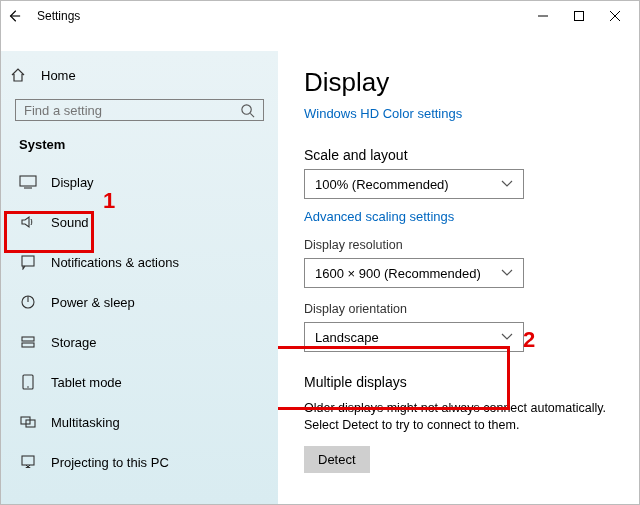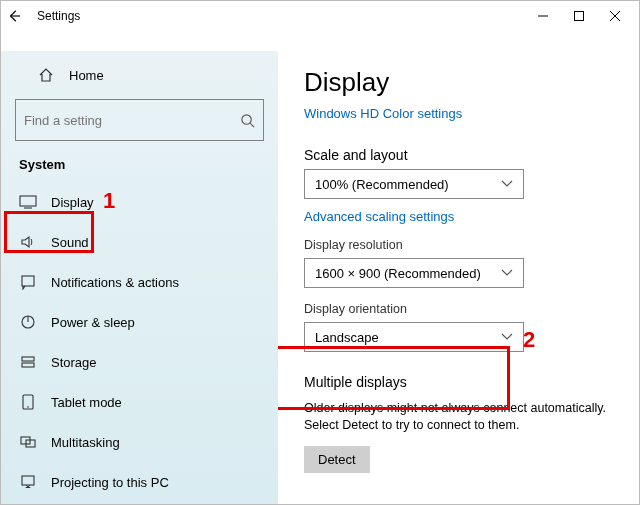--- a/index.html
+++ b/index.html
@@ -5,23 +5,23 @@
   * { box-sizing: border-box; margin: 0; padding: 0; }
   html, body { width: 640px; height: 505px; font-family: "Segoe UI", Arial, sans-serif; font-size: 13px; color: #000; overflow: hidden; }
   .window { width: 640px; height: 505px; display: flex; flex-direction: column; border: 1px solid #bbb; background: #fff; gap: 20px; }
   .titlebar { height: 30px; display: flex; align-items: center; padding: 0 6px; background: #fff; }
   .titlebar .back { width: 20px; text-align: center; font-size: 15px; }
   .titlebar .title { margin-left: 10px; font-size: 12px; }
   .titlebar .spacer { flex: 1; }
   .winbtn { width: 36px; height: 28px; display: flex; align-items: center; justify-content: center; font-size: 12px; }
   .body { flex: 1; display: flex; overflow: hidden; }
   .sidebar { width: 277px; background: linear-gradient(#e9f3f6,#d9ecf1); display: flex; flex-direction: column; padding: 6px 0 0 0; }
-  .home-row { display:flex; align-items:center; height:36px; padding-left:36px; gap:14px; }
+  .home-row { display:flex; align-items:center; height:36px; padding-left:8px; gap:14px; }
   .search-wrap { margin: 6px 14px 12px 14px; }
-  .search { width: 100%; height: 42px; border: 1px solid #808080; background: transparent; display:flex; align-items:center; padding:0 8px; justify-content:space-between; color:#5a5a5a; }
+  .search { width: 100%; height: 22px; border: 1px solid #808080; background: transparent; display:flex; align-items:center; padding:0 8px; justify-content:space-between; color:#5a5a5a; }
   .search input { border:none; background:transparent; outline:none; width: 200px; font-size:13px; color:#333; }
   .section-label { font-weight:600; font-size:13px; padding: 4px 18px 10px 18px; }
   .nav { display:flex; flex-direction:column; }
   .nav-item { height:40px; display:flex; align-items:center; gap:14px; padding-left:18px; font-size:13px; }
   .icon { width:18px; display:inline-flex; align-items:center; justify-content:center; }
   .main { flex:1; padding: 10px 18px 0 26px; overflow:hidden; position:relative; }
   h1.page-title { font-weight:400; font-size:26px; margin-top:6px; }
   .link { color:#0067c0; font-size:13px; margin-top:8px; }
   h2.section { font-weight:400; font-size:14px; margin-top:26px; }
   .field-label { font-size:12.5px; margin-top:14px; color:#333; }

